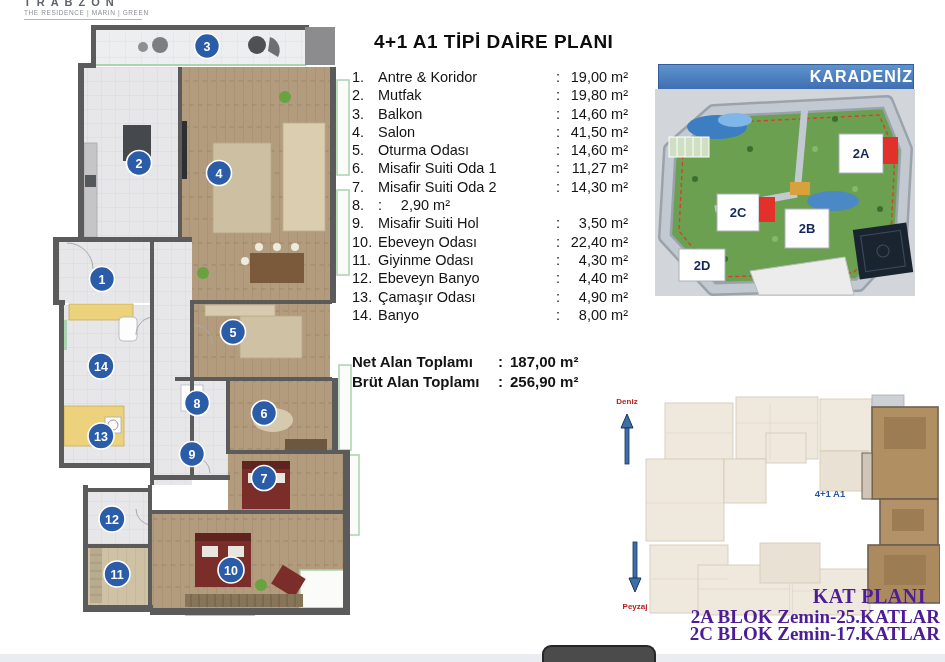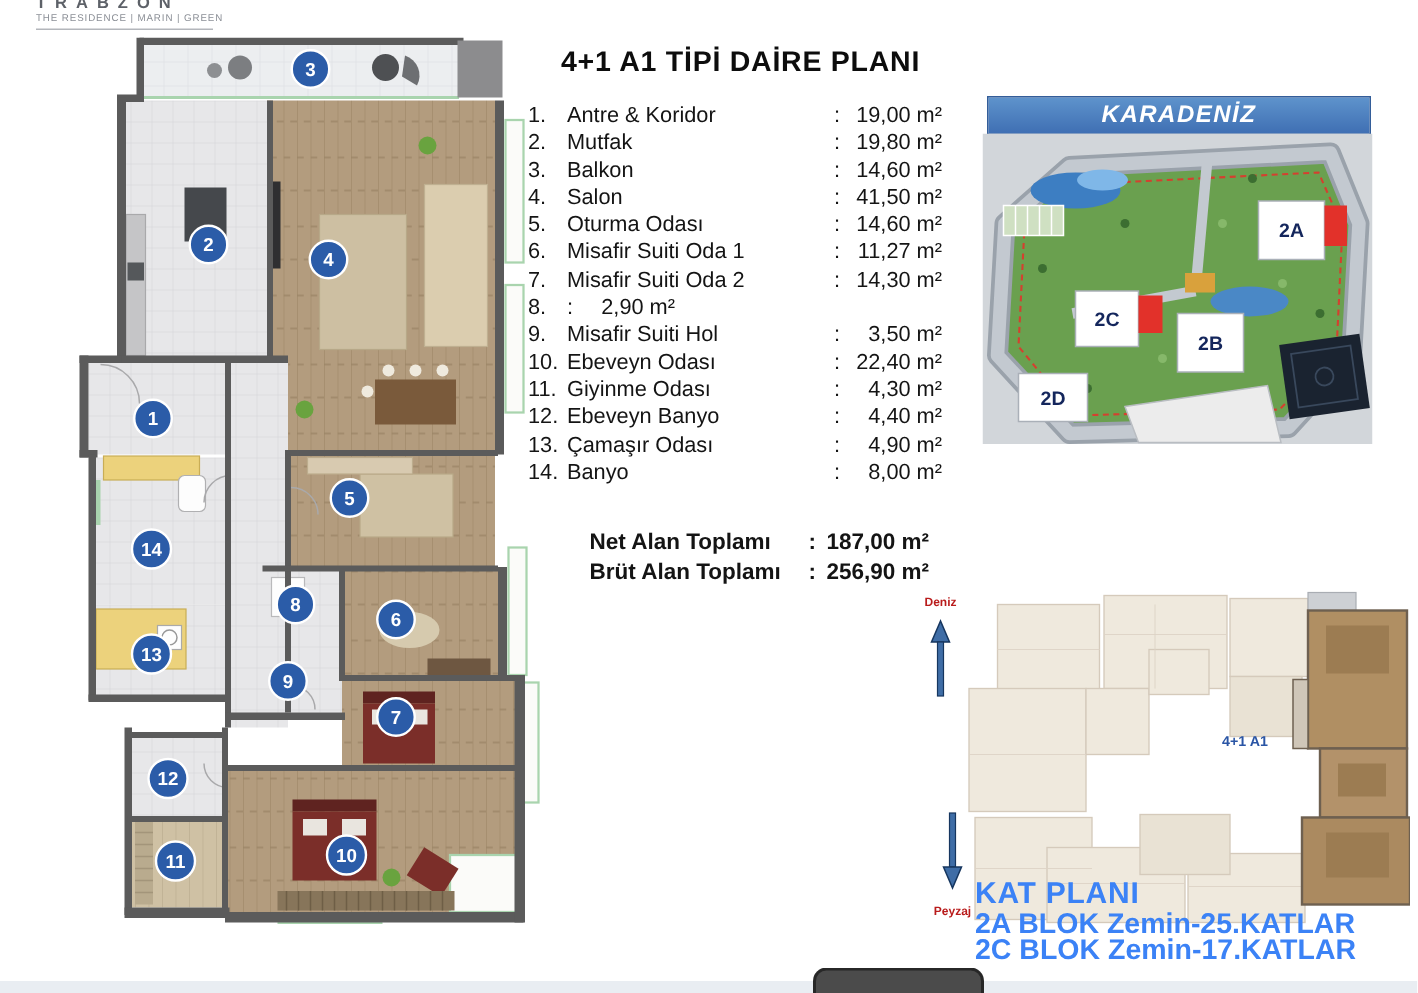--- a/index.html
+++ b/index.html
@@ -15,32 +15,32 @@
   .title{left:374px;top:31px;width:260px;font-size:19px;font-weight:bold;letter-spacing:.5px;color:#0d0d0d;white-space:nowrap;}
   
   .roomlist{left:352px;top:68px;width:278px;font-size:14.5px;color:#141414;}
   .roomlist .row{display:flex;height:18.3px;line-height:18.3px;}
   .roomlist .num{width:26px;}
   .roomlist .nm{width:178px;white-space:nowrap;}
   .roomlist .sep{width:10px;}
   .roomlist .val{width:62px;text-align:right;white-space:nowrap;}
   
   .totals{left:352px;top:352px;font-size:15px;font-weight:bold;color:#141414;}
-  .totals .trow{display:flex;height:19.5px;line-height:19.5px;margin-left:41px;}
+  .totals .trow{display:flex;height:19.5px;line-height:19.5px;}
   .totals .tl{width:146px;}
   .totals .ts{width:12px;}
   
   .site-header{left:658px;top:64px;width:254px;height:24px;
       background:linear-gradient(#5e93cc,#3f6fb3);border:1px solid #335d99;
       color:#fff;font-weight:bold;font-size:16px;letter-spacing:1px;
-      text-align:center;line-height:24px;font-style:italic;}
+      text-align:right;line-height:24px;}
   .site-map{left:655px;top:89px;width:260px;height:207px;}
   
   .katmap{left:640px;top:393px;width:300px;height:228px;}
-  .kattexts{left:650px;top:585px;width:290px;color:#3b82f6;}
+  .kattexts{left:650px;top:585px;width:290px;text-align:right;color:#4c1d95;font-family:Liberation Serif, serif;}
   .kattexts .kt{font-size:20px;font-weight:bold;letter-spacing:.5px;padding-right:14px;}
   .kattexts .kl{font-size:19px;font-weight:bold;line-height:17px;}
   .arrowbox{width:34px;text-align:center;color:#b91c1c;}
   .arrowbox .albl{font-size:8px;font-weight:bold;}
   
   .bottom-strip{left:0;top:654px;width:945px;height:8px;background:#e9edf2;}
   .crop-button{left:542px;top:645px;width:110px;height:17px;background:#4b4b4b;
       border:2px solid #272727;border-bottom:none;border-radius:9px 9px 0 0;}
 </style>
 </head>

